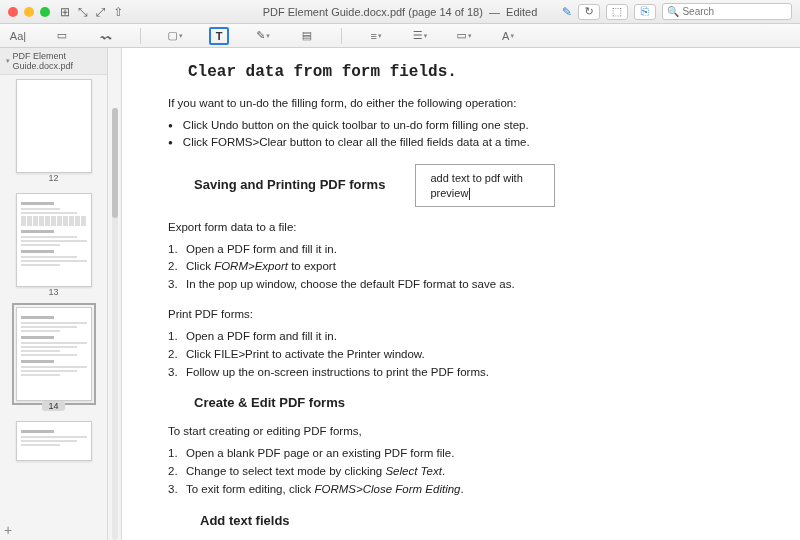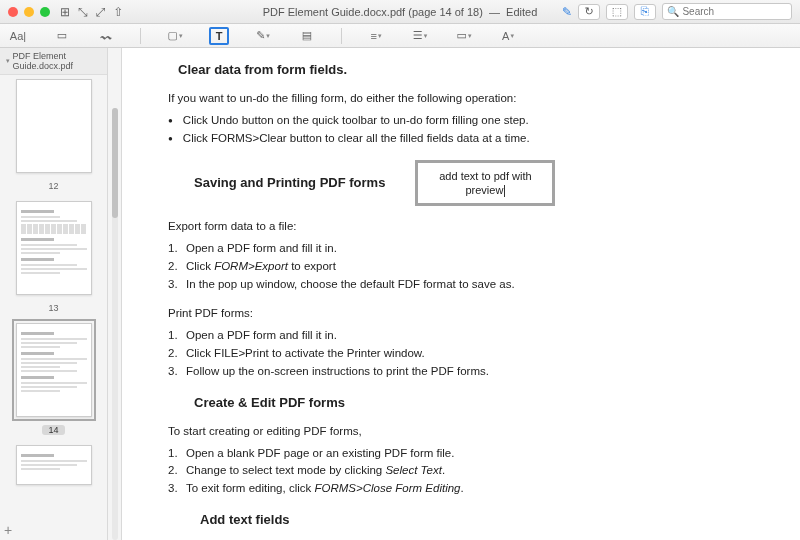--- a/index.html
+++ b/index.html
@@ -35,41 +35,41 @@
   .thumb{ display:flex; flex-direction:column; align-items:center; margin-bottom:10px;}
   .thumb .page{ width:76px; background:#fff; border:1px solid #ccc; box-shadow:0 1px 2px rgba(0,0,0,.1);}
   .thumb .page.blank{ height:94px;}
   .thumb .page.content{ height:94px; padding:4px; font-size:3px; line-height:4px; color:#888; overflow:hidden;}
   .thumb .page .ln{ height:2px; background:#ddd; margin-bottom:2px;}
   .thumb .page .ln.short{width:60%;}
   .thumb .page .ln.med{width:85%;}
   .thumb .page .ln.head{height:3px; background:#bbb; width:50%; margin-top:4px; margin-bottom:3px;}
   .thumb .page .grid{ height:10px; background:repeating-linear-gradient(90deg,#ddd,#ddd 5px,#fff 5px,#fff 6px),repeating-linear-gradient(0deg,#ddd,#ddd 2px,#fff 2px,#fff 3px); margin-bottom:3px;}
   .thumb.sel .page{ outline:2px solid #a8a8a8; outline-offset:2px;}
-  .thumb .num{ font-size:9px; color:#666; margin-top:8px;}
+  .thumb .num{ font-size:9px; color:#666; margin-top:0;}
   .thumb.sel .num{ background:#d8d8d8; border-radius:3px; padding:0 6px; color:#333;}
   .sb-add{ position:absolute; bottom:2px; left:4px; font-size:14px; color:#888;}
   
   .splitter{ width:14px; background:#f4f4f4; border-right:1px solid #d9d9d9; position:relative;}
   .splitter .track{ position:absolute; top:60px; bottom:0; left:4px; width:6px; background:#e8e8e8; border-radius:3px;}
   .splitter .handle{ position:absolute; top:60px; height:110px; left:4px; width:6px; background:#c2c2c2; border-radius:3px;}
   
   .main{ flex:1; background:#fff; overflow:hidden; position:relative;}
   .doc{ padding:8px 28px 20px 46px; font-size:11.5px; color:#222; line-height:1.55;}
   .doc h3{ font-size:13px; font-weight:700; margin:4px 0 10px 26px;}
-  .doc h3.big{ margin-left:10px; font-size:13px;}
+  .doc h3.big{ margin-left:20px; font-size:16px;font-family:Liberation Mono, monospace;}
   .doc .para{ margin-bottom:4px;}
   .bullets{ list-style:none; padding-left:0; margin-bottom:12px;}
   .bullets li{ display:flex; align-items:flex-start;}
   .bullets li::before{content:"\25CF"; font-size:8px; margin:3px 10px 0 0;}
   .nums{ list-style:none; padding-left:0; margin-bottom:12px;}
   .nums li{ display:flex; align-items:flex-start;}
   .nums li .n{ width:18px; flex-shrink:0;}
   .row-heading{ display:flex; align-items:center; gap:30px; margin:6px 0 12px 0;}
-  .textbox{ border:3px solid #a3a3a3; padding:6px 14px; font-size:11px; text-align:center; line-height:1.3; min-width:140px; position:relative;}
+  .textbox{ border:1px solid #a3a3a3; padding:6px 14px; font-size:11px; line-height:1.3; min-width:140px; position:relative;}
   .textbox .cursor{ display:inline-block; width:1px; height:12px; background:#333; vertical-align:middle; margin-left:1px;}
   em{font-style:italic;}
 </style>
 </head>
 <body>
 
 <div class="titlebar">
   <div class="traffic">
     <span class="tl-close"></span>
     <span class="tl-min"></span>

